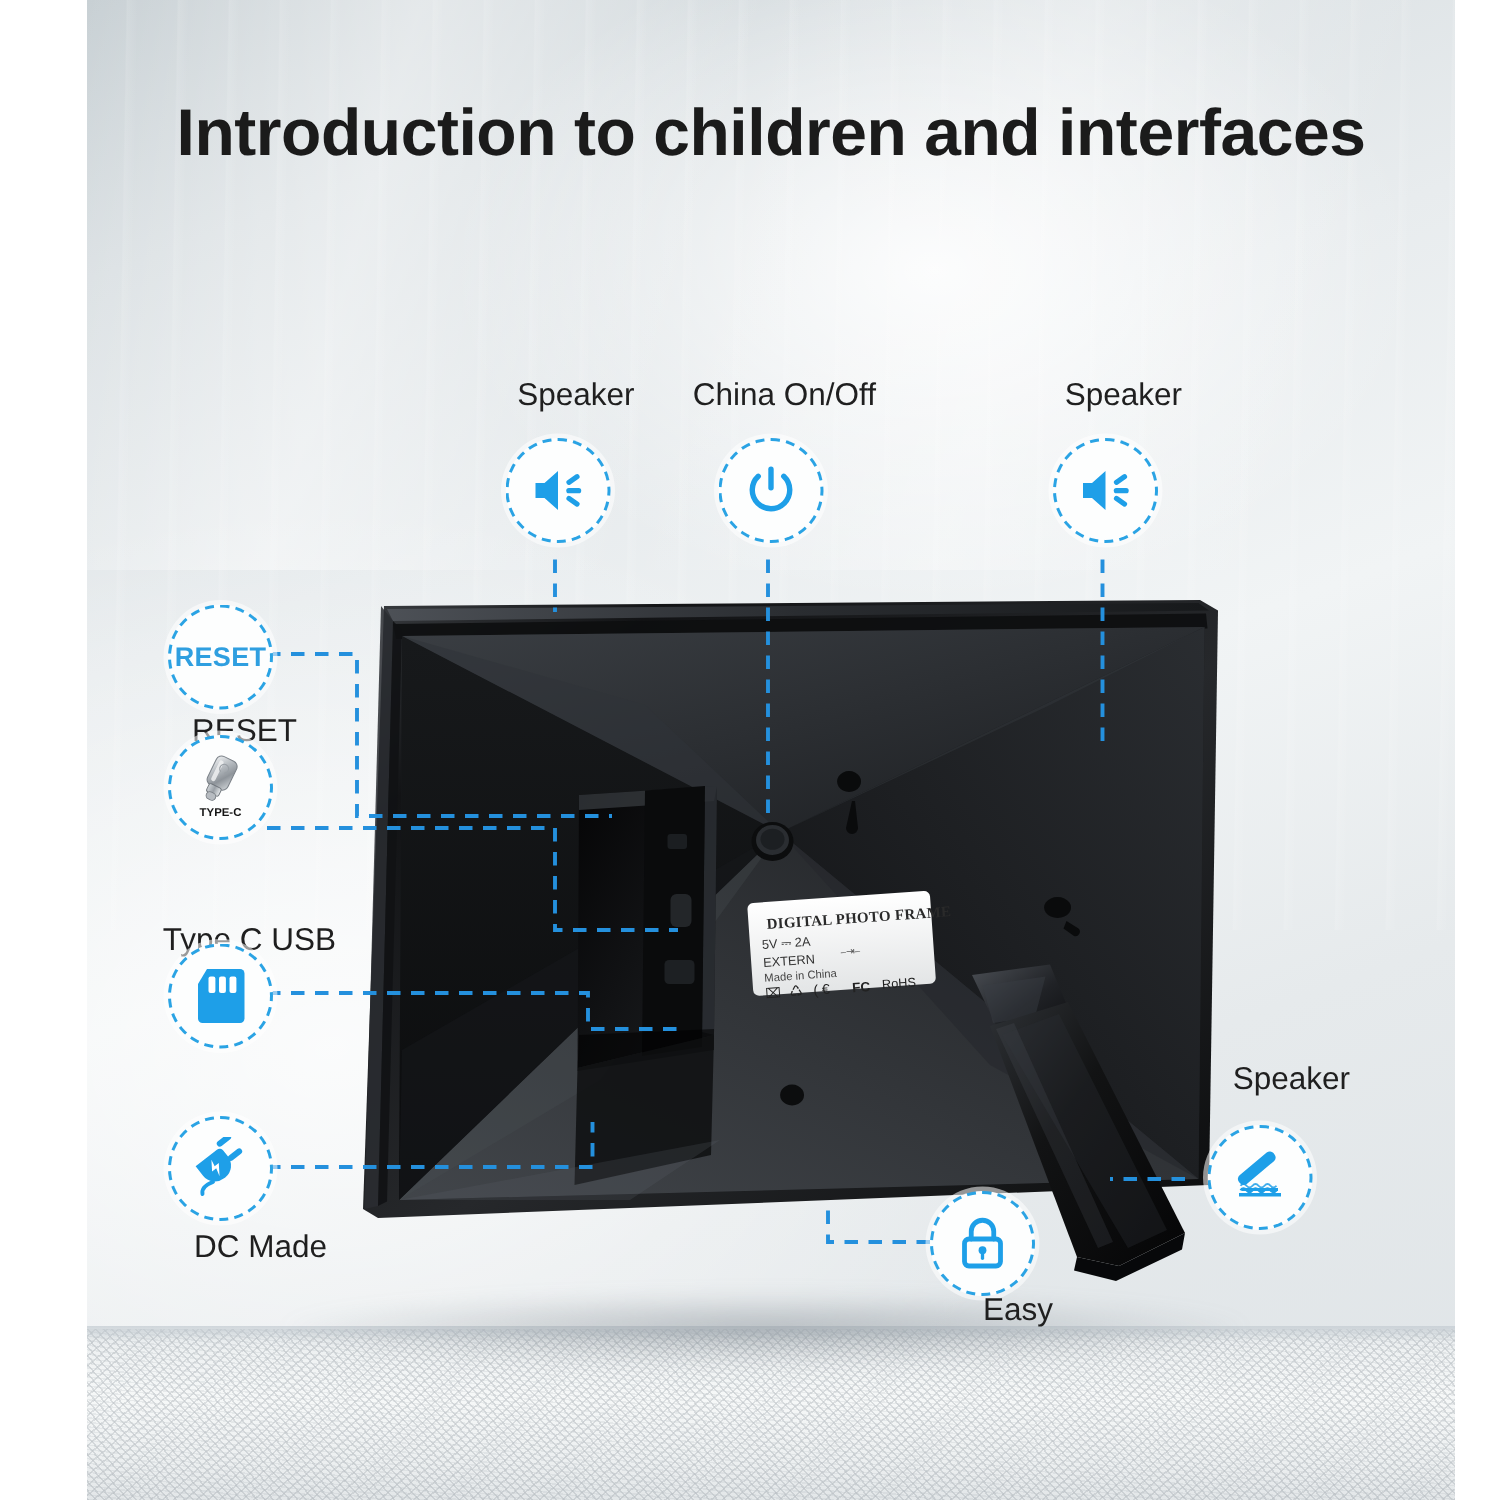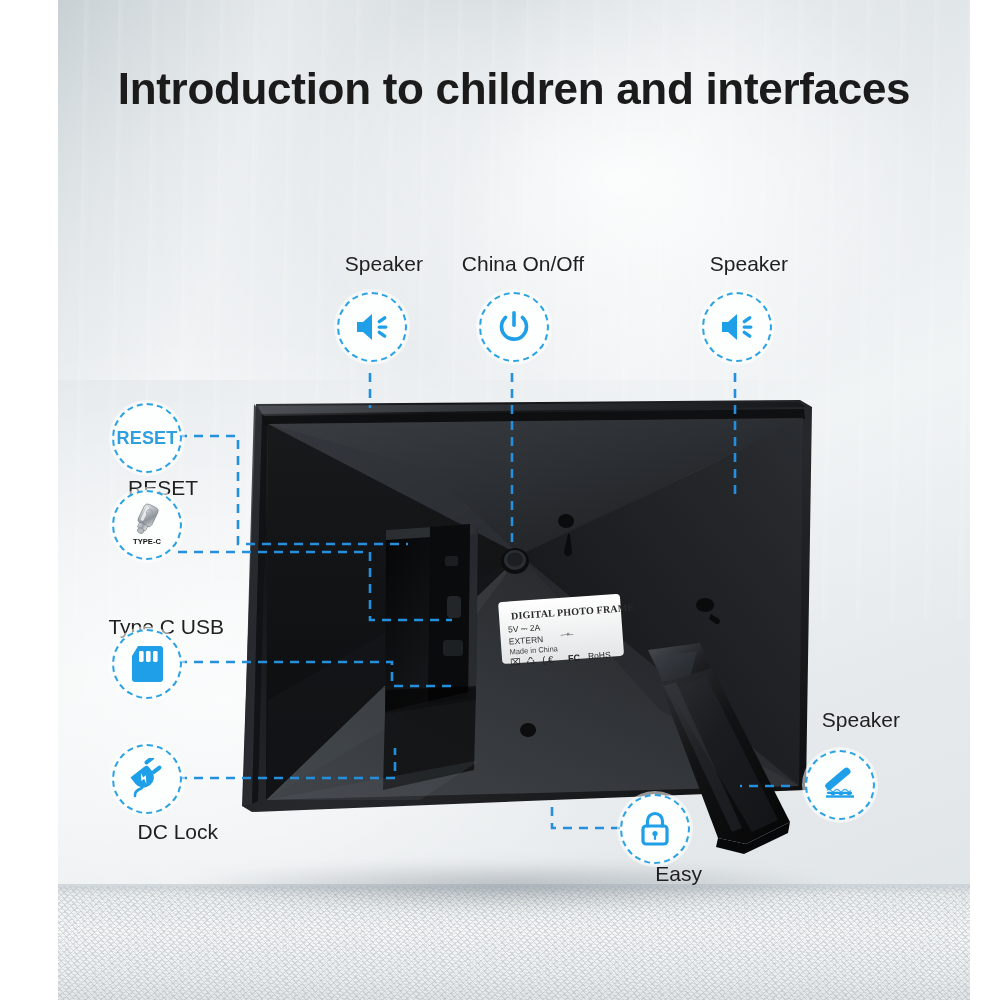--- a/index.html
+++ b/index.html
@@ -339,21 +339,21 @@
           <g transform="rotate(-38 22 18)">
             <path d="M8,9 L26,9 a3,3 0 0,1 3,3 L29,17 a10,10 0 0,1 -10,10 L18,27 a10,10 0 0,1 -10,-10 Z" fill="#1e9fe8"></path>
             <rect x="28" y="5" width="11" height="4" rx="2" fill="#1e9fe8"></rect>
             <rect x="28" y="17" width="11" height="4" rx="2" fill="#1e9fe8"></rect>
             <path d="M19,12 L14.5,18.5 L18,18.5 L16.5,24 L21.5,16.8 L18,16.8 Z" fill="#ffffff"></path>
           </g>
           <path d="M17,30 q-8,3 -7,8" fill="none" stroke="#1e9fe8" stroke-width="2.6" stroke-linecap="round"></path>
         </svg>
       </span>
     </div>
-    <div class="cap" style="left:74px;top:820px;width:144px;">DC Lock</div>
+    <div class="cap" style="left:74px;top:820px;width:144px;">DC Made</div>
   </div>
 
   <div class="callout">
     <div class="cap" style="left:780px;top:708px;width:120px;">Speaker</div>
     <div class="badge" style="left:805px;top:750px;">
       <span>
         <svg width="42" height="36" viewBox="0 0 42 36">
           <rect x="4" y="8" width="30" height="7.5" rx="3.2" fill="#1e9fe8" transform="rotate(-40 19 12)"></rect>
           <path d="M9,26 L33,26" stroke="#1e9fe8" stroke-width="2" fill="none"></path>
           <path d="M7,29.5 L35,29.5" stroke="#1e9fe8" stroke-width="2.4" fill="none"></path>

